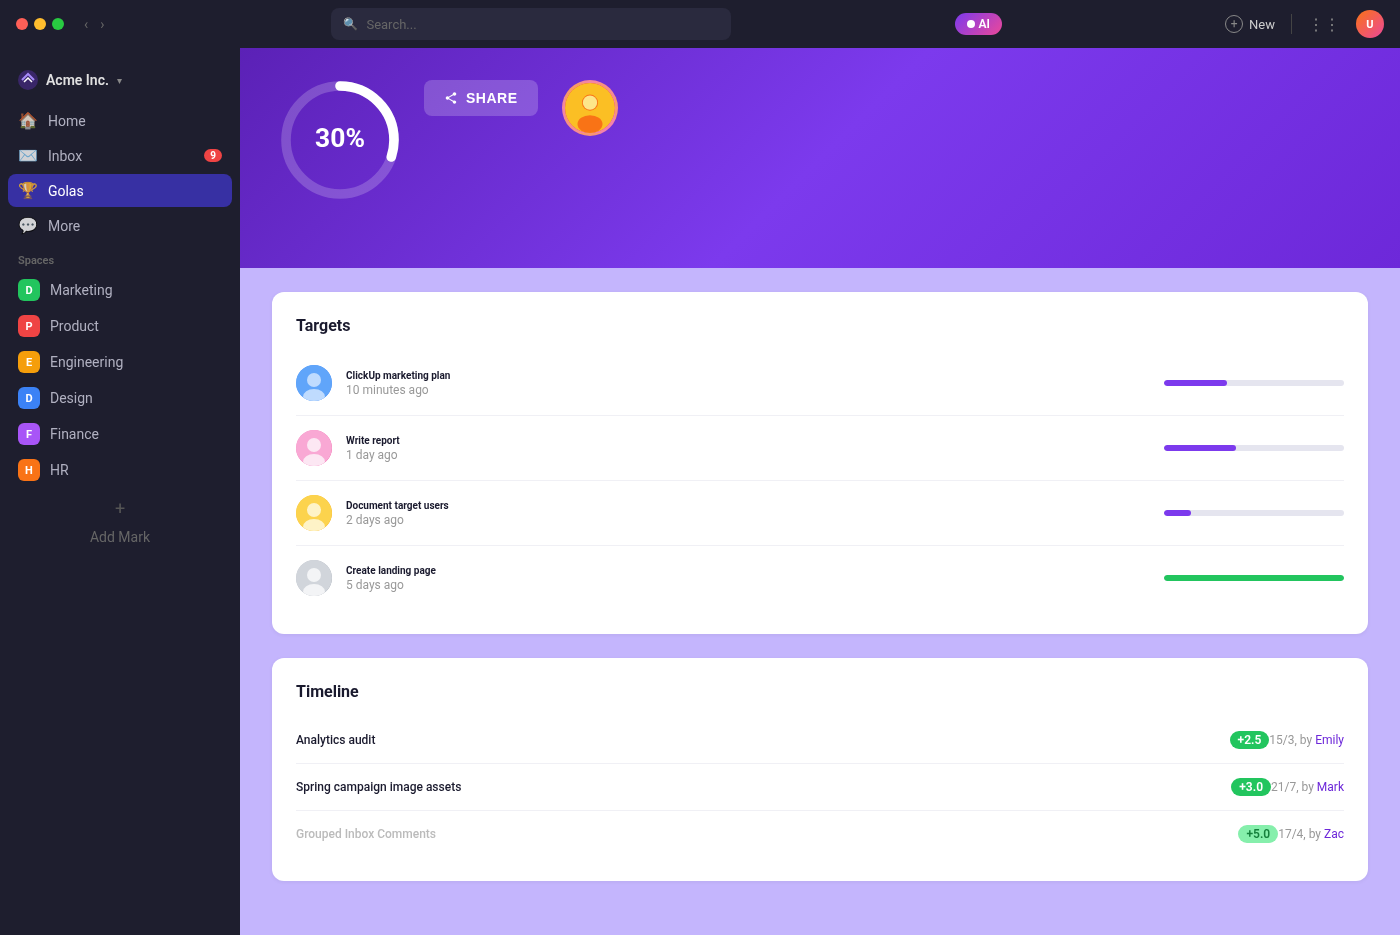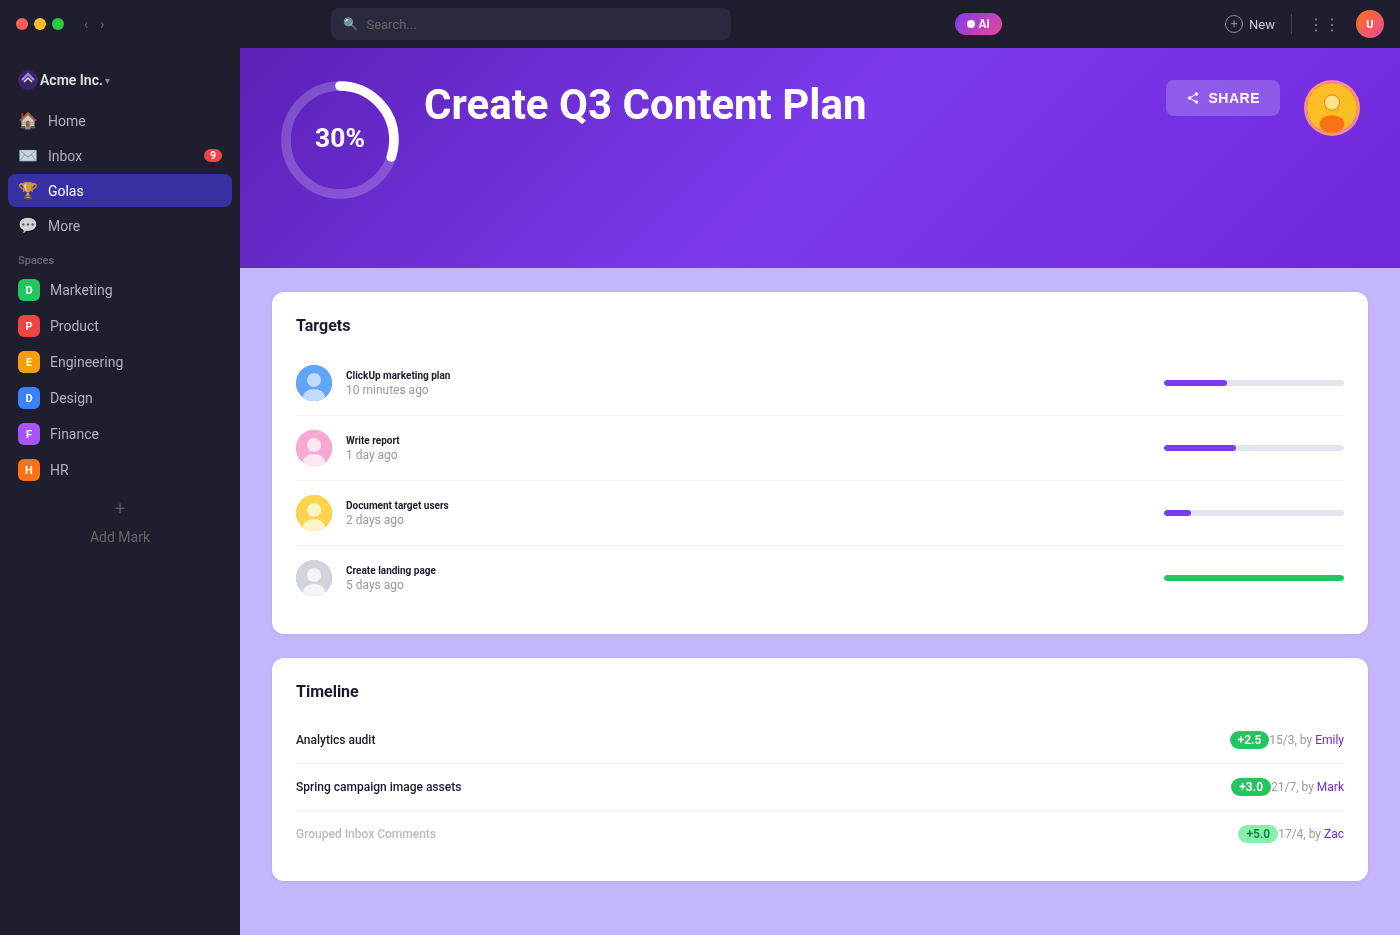--- a/index.html
+++ b/index.html
@@ -140,21 +140,21 @@
       background: #1e1e2e;
       flex-shrink: 0;
       display: flex;
       flex-direction: column;
       padding: 12px 0;
       overflow-y: auto;
     }
     .workspace-header {
       display: flex;
       align-items: center;
-      gap: 0;
+      gap: 6px;
       padding: 8px 16px 12px;
       cursor: pointer;
     }
     .workspace-logo {
       width: 24px;
       height: 24px;
     }
     .workspace-name {
       color: #e0e0e0;
       font-size: 14px;
@@ -541,21 +541,20 @@
   <div class="content-area">
 
     <div class="hero-header">
 
       <svg class="progress-circle" viewBox="0 0 100 100">
         <circle class="progress-ring-bg" cx="50" cy="50" r="45"></circle>
         <circle class="progress-ring-fill" cx="50" cy="50" r="45"></circle>
         <text class="progress-text" x="50" y="50">30%</text>
       </svg>
 
-      <h1 class="hero-title">Create Q3 Content Plan</h1>
 
       <button class="share-button">
         <svg width="14" height="14" viewBox="0 0 24 24" fill="white">
           <path d="M18 16.08c-.76 0-1.44.3-1.96.77L8.91 12.7c.05-.23.09-.46.09-.7s-.04-.47-.09-.7l7.05-4.11c.54.5 1.25.81 2.04.81 1.66 0 3-1.34 3-3s-1.34-3-3-3-3 1.34-3 3c0 .24.04.47.09.7L8.04 9.81C7.5 9.31 6.79 9 6 9c-1.66 0-3 1.34-3 3s1.34 3 3 3c.79 0 1.5-.31 2.04-.81l7.12 4.16c-.05.21-.08.43-.08.65 0 1.61 1.31 2.92 2.92 2.92s2.92-1.31 2.92-2.92-1.31-2.92-2.92-2.92z"></path>
         </svg>
         <span>SHARE</span>
       </button>
 
       <div class="hero-user-avatar">
         <svg width="56" height="56" viewBox="0 0 56 56">

